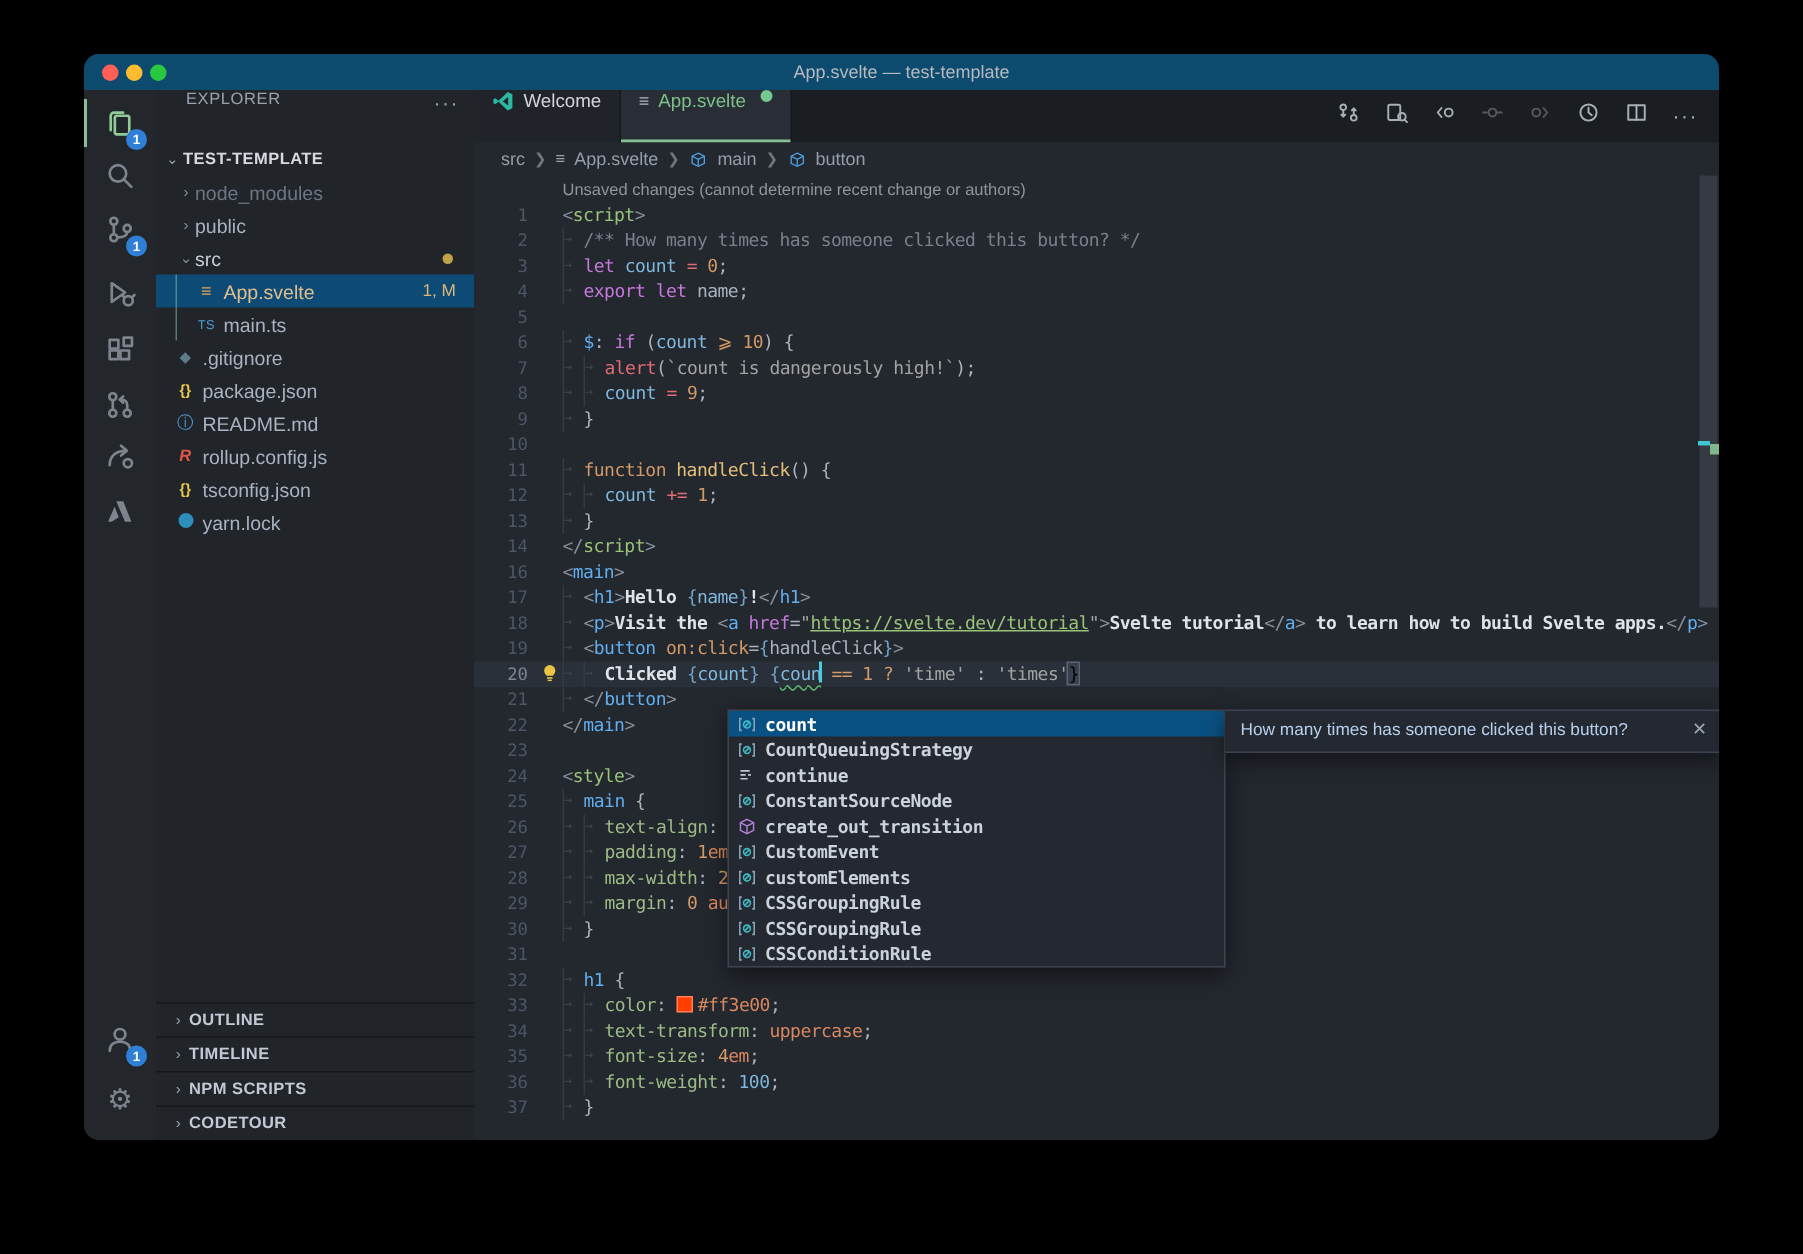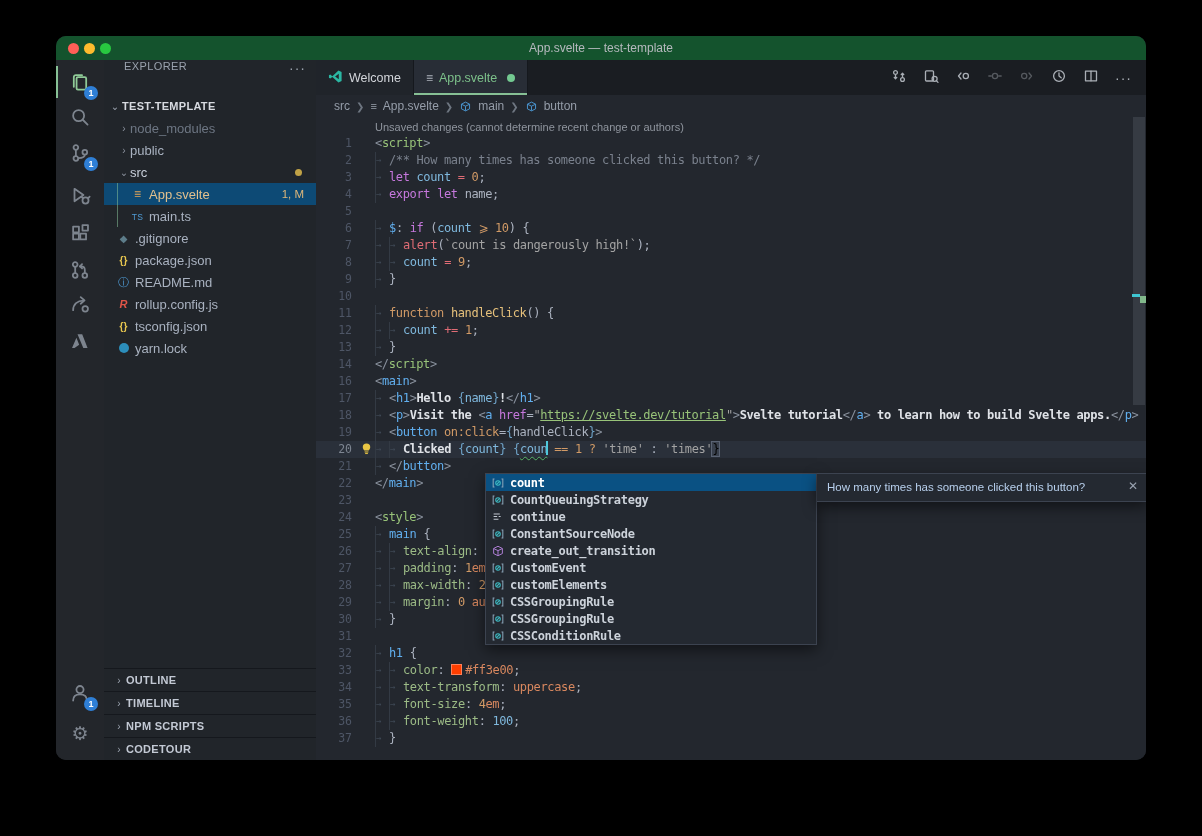--- a/index.html
+++ b/index.html
@@ -1,20 +1,20 @@
 <!DOCTYPE html>
 <html><head>
 <meta charset="utf-8">
 <style>
   html,body{margin:0;padding:0;background:#000;width:1202px;height:836px;overflow:hidden;
     font-family:"Liberation Sans",sans-serif;-webkit-font-smoothing:antialiased;}
   .window{position:absolute;left:56px;top:36px;width:1090px;height:724px;border-radius:10px;
     overflow:hidden;background:#23272e;box-shadow:0 22px 70px rgba(0,0,0,.65);}
   
-  .titlebar{position:absolute;left:0;top:0;right:0;height:24px;background:#14532d;}
+  .titlebar{position:absolute;left:0;top:0;right:0;height:24px;background:#0c4a6e;}
   .tl{position:absolute;top:7px;width:11px;height:11px;border-radius:50%;}
   .tl.r{left:12px;background:#ff5f57}.tl.y{left:28px;background:#febc2e}.tl.g{left:44px;background:#28c840}
   .wtitle{position:absolute;left:0;right:0;top:0;height:24px;line-height:24px;text-align:center;
     color:#b6b9be;font-size:12px;}
   
   .activitybar{position:absolute;left:0;top:24px;bottom:0;width:48px;background:#23262b;}
   .ab-item{position:absolute;left:0;width:48px;height:40px;display:flex;align-items:center;justify-content:center;}
   .ab-item svg{display:block}
   .ab-item.active::before{content:"";position:absolute;left:0;top:4px;bottom:4px;width:2px;background:#87c095;}
   .badge{position:absolute;right:6px;bottom:2px;min-width:14px;height:14px;border-radius:8px;background:#2f7fd6;
@@ -41,21 +41,21 @@
   .i-info{color:#4f9cd6;font-size:11px;}
   .i-rollup{color:#e05548;font-weight:bold;font-style:italic;font-size:11px;}
   .i-yarn{display:inline-block;width:10px;height:10px;border-radius:50%;background:#2c8ebb;margin-top:6px;}
   .sb-sections{position:absolute;left:0;right:0;bottom:0;}
   .sec-row{height:22px;display:flex;align-items:center;border-top:1px solid #15181d;color:#c3c9d4;
     font-size:11px;font-weight:bold;letter-spacing:.3px;padding-left:8px;}
   .sec-row .chev{width:14px;color:#9aa2ae;font-size:10px;font-weight:normal;text-align:center;}
   
   .editorcol{position:absolute;left:260px;top:24px;right:0;bottom:0;}
   .tabbar{position:absolute;left:0;top:0;right:0;height:35px;background:#1a1d22;display:flex;}
-  .tab{height:35px;display:flex;align-items:center;gap:6px;padding:0 12px;font-size:12.5px;
+  .tab{height:35px;display:flex;align-items:flex-start;gap:6px;padding:0 12px;font-size:12.5px;
     background:#20242a;color:#d2d5da;border-right:1px solid #15181d;position:relative;}
   .tab.active{background:#282d36;color:#7cc08a;}
   .tab.active::after{content:"";position:absolute;left:0;right:0;bottom:0;height:2px;background:#87c095;}
   .tab .dirty{width:8px;height:8px;border-radius:50%;background:#73c991;margin-left:4px;}
   .tab .tabicon{font-size:12px;color:#aeb4bd;font-weight:bold;}
   .tb-actions{margin-left:auto;display:flex;align-items:center;gap:16px;padding-right:14px;}
   .tb-actions .act{opacity:.92}
   .tb-actions .act.dim{opacity:.38}
   .breadcrumb{position:absolute;left:0;top:35px;right:0;height:22px;background:#23272e;display:flex;
     align-items:center;gap:6px;padding-left:18px;font-size:12px;color:#959da9;}

